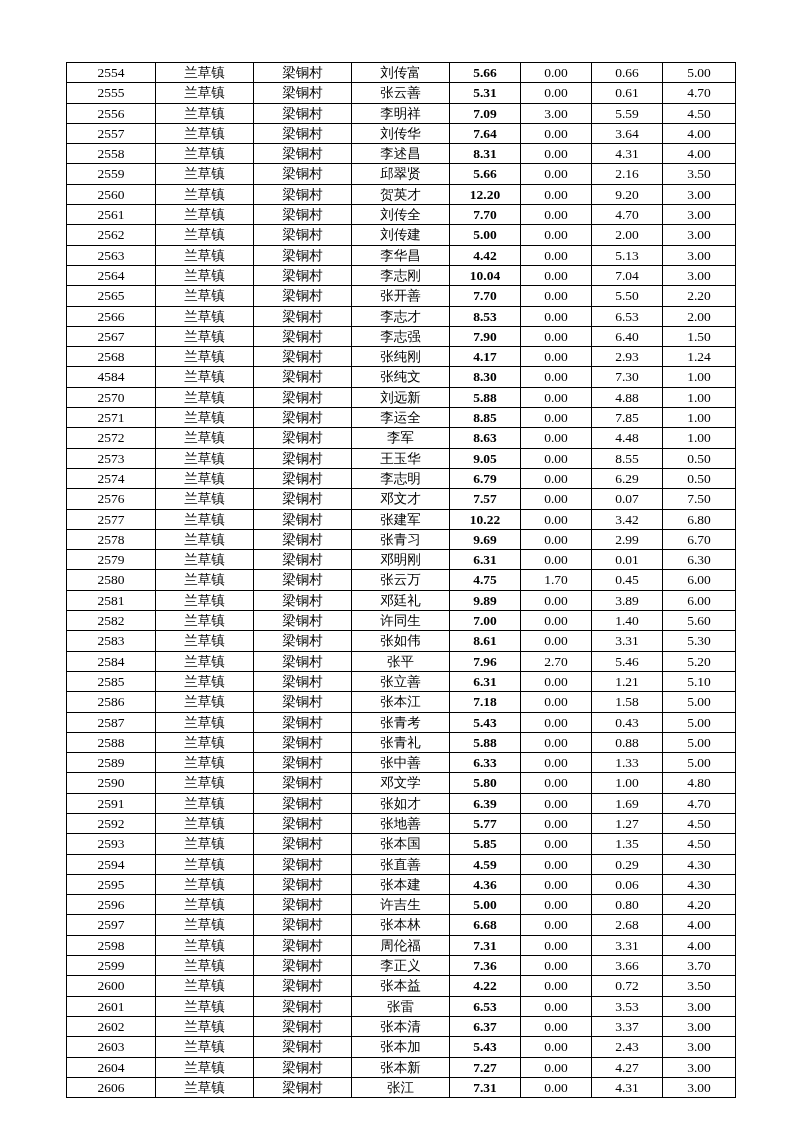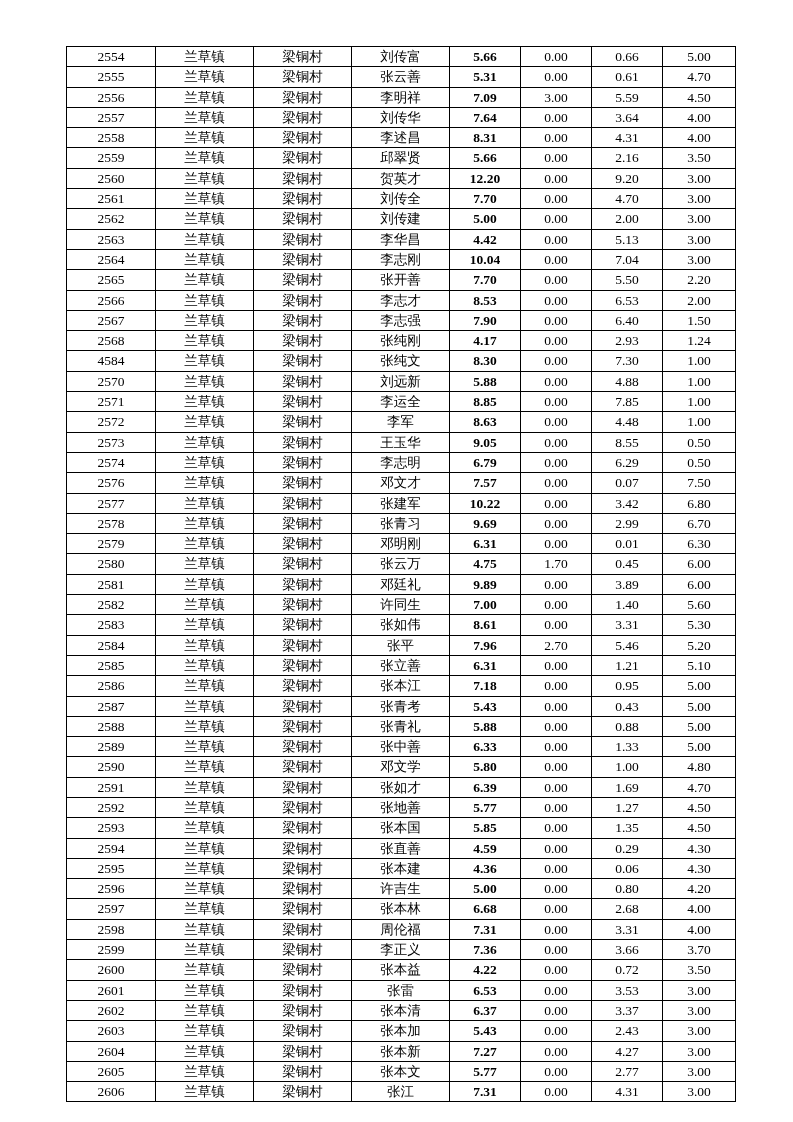--- a/index.html
+++ b/index.html
@@ -11,21 +11,21 @@
     width: 793px;
     height: 1122px;
     font-family: "Liberation Serif", serif;
     color: #000000;
   }
   .page {
     position: relative;
     width: 793px;
     height: 1122px;
     box-sizing: border-box;
-    padding: 46px 66px 0 66px;
+    padding: 62px 66px 0 66px;
   }
   table.data-table {
     border-collapse: collapse;
     width: 661px;
     table-layout: fixed;
   }
   table.data-table td {
     border: 1px solid #000000;
     height: 19.3px;
     line-height: 19.3px;
@@ -361,21 +361,21 @@
           <td class="c-n3">1.21</td>
           <td class="c-n4">5.10</td>
         </tr>
         <tr>
           <td class="c-id">2586</td>
           <td class="c-town">兰草镇</td>
           <td class="c-village">梁铜村</td>
           <td class="c-name">张本江</td>
           <td class="c-n1">7.18</td>
           <td class="c-n2">0.00</td>
-          <td class="c-n3">0.95</td>
+          <td class="c-n3">1.58</td>
           <td class="c-n4">5.00</td>
         </tr>
         <tr>
           <td class="c-id">2587</td>
           <td class="c-town">兰草镇</td>
           <td class="c-village">梁铜村</td>
           <td class="c-name">张青考</td>
           <td class="c-n1">5.43</td>
           <td class="c-n2">0.00</td>
           <td class="c-n3">0.43</td>
@@ -542,30 +542,20 @@
           <td class="c-n4">3.00</td>
         </tr>
         <tr>
           <td class="c-id">2604</td>
           <td class="c-town">兰草镇</td>
           <td class="c-village">梁铜村</td>
           <td class="c-name">张本新</td>
           <td class="c-n1">7.27</td>
           <td class="c-n2">0.00</td>
           <td class="c-n3">4.27</td>
-          <td class="c-n4">3.00</td>
-        </tr>
-        <tr>
-          <td class="c-id">2605</td>
-          <td class="c-town">兰草镇</td>
-          <td class="c-village">梁铜村</td>
-          <td class="c-name">张本文</td>
-          <td class="c-n1">5.77</td>
-          <td class="c-n2">0.00</td>
-          <td class="c-n3">2.77</td>
           <td class="c-n4">3.00</td>
         </tr>
         <tr>
           <td class="c-id">2606</td>
           <td class="c-town">兰草镇</td>
           <td class="c-village">梁铜村</td>
           <td class="c-name">张江</td>
           <td class="c-n1">7.31</td>
           <td class="c-n2">0.00</td>
           <td class="c-n3">4.31</td>

